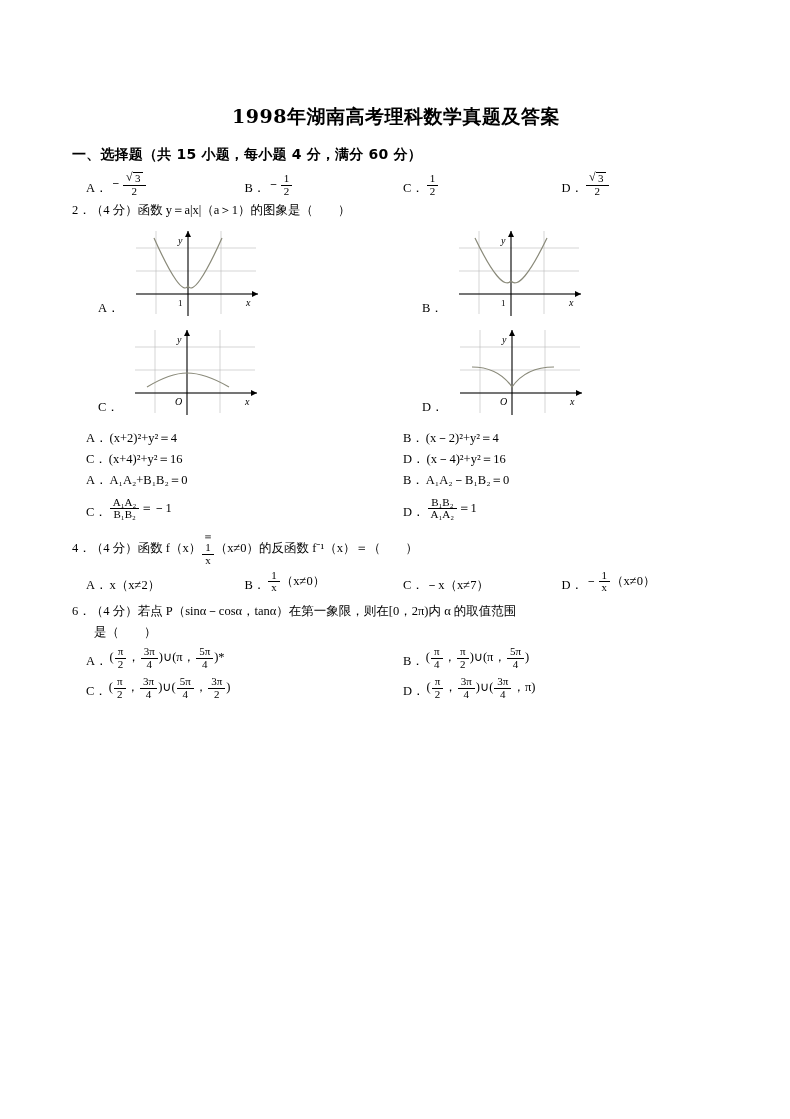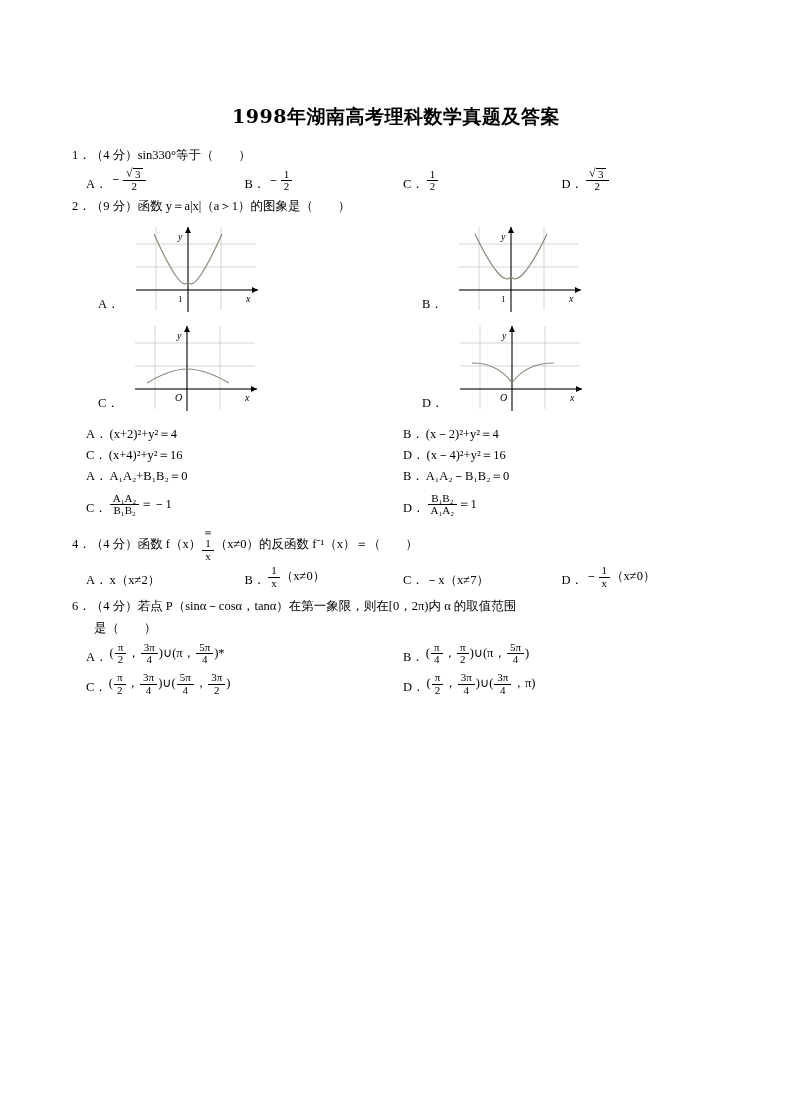--- a/index.html
+++ b/index.html
@@ -131,42 +131,42 @@
   .q7 { margin-top: 10px; }
 </style>
 </head>
 <body>
 
 <div class="page">
   <div class="content">
 
     <div class="doc-title">1998年湖南高考理科数学真题及答案</div>
 
-
-    <div class="q q-stem">1．（4 分）sin330°等于（　　）</div>
+    <div class="section-head">一、选择题（共 15 小题，每小题 4 分，满分 60 分）</div>
+
     <div class="opts-row w4">
       <div class="opt">
         <span class="opt-lbl">A．</span>
         <span>－<span class="frac"><span class="num"><span class="sqrt"><span class="rad">3</span></span></span><span class="den">2</span></span></span>
       </div>
       <div class="opt">
         <span class="opt-lbl">B．</span>
         <span>－<span class="frac"><span class="num">1</span><span class="den">2</span></span></span>
       </div>
       <div class="opt">
         <span class="opt-lbl">C．</span>
         <span><span class="frac"><span class="num">1</span><span class="den">2</span></span></span>
       </div>
       <div class="opt">
         <span class="opt-lbl">D．</span>
         <span><span class="frac"><span class="num"><span class="sqrt"><span class="rad">3</span></span></span><span class="den">2</span></span></span>
       </div>
     </div>
 
-    <div class="q q-stem">2．（9 分）函数 y＝a|x|（a＞1）的图象是（　　）</div>
+    <div class="q q-stem">2．（4 分）函数 y＝a|x|（a＞1）的图象是（　　）</div>
     <div class="graphs">
       <div class="graph-row">
         <div class="graph-cell">
           <span class="opt-lbl">A．</span>
           <svg width="140" height="95" viewBox="0 0 140 95">
             <g stroke="#b9b9b9" stroke-width="0.6">
               <line x1="10" y1="22" x2="130" y2="22"></line>
               <line x1="10" y1="45" x2="130" y2="45"></line>
               <line x1="10" y1="68" x2="130" y2="68"></line>
               <line x1="30" y1="5" x2="30" y2="88"></line>

